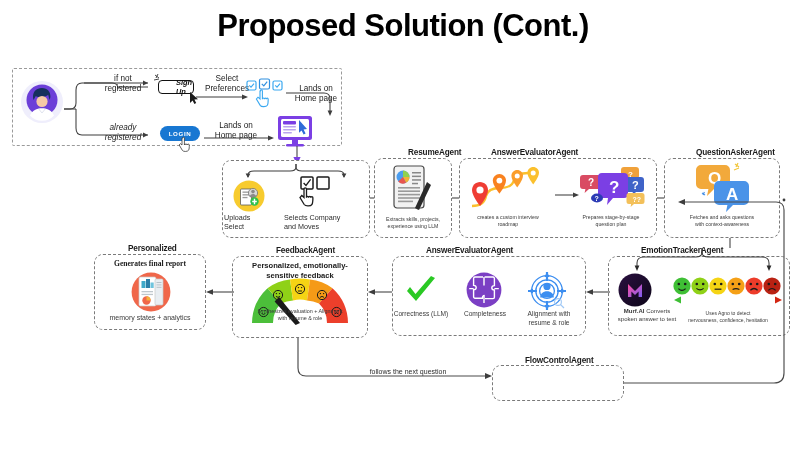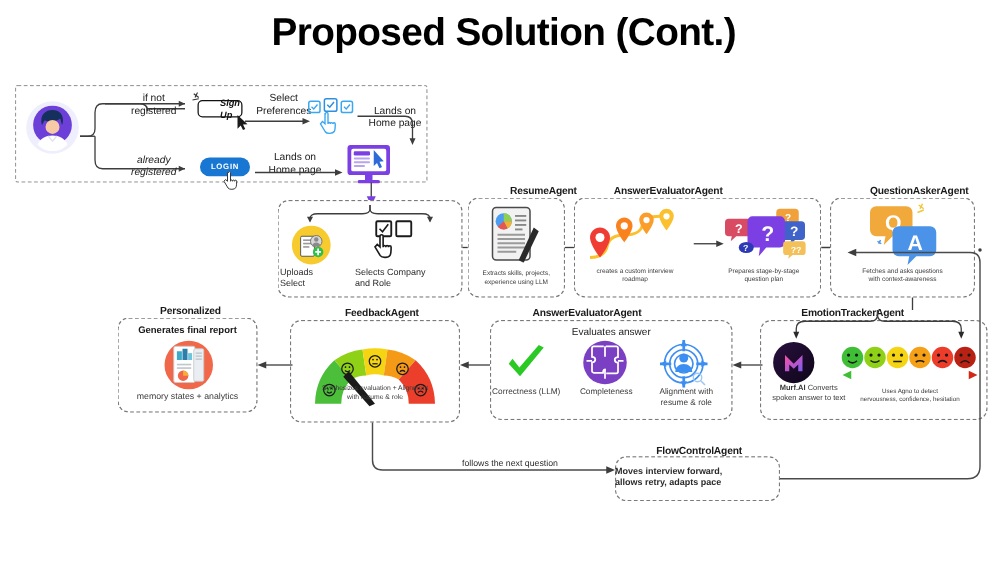--- a/index.html
+++ b/index.html
@@ -245,21 +245,21 @@
   <div class="abs" style="left:296px;top:176px;">
     <svg width="40" height="36" viewBox="0 0 40 36">
       <rect x="5" y="1" width="12" height="12" rx="1" fill="#fff" stroke="#1b1b1b" stroke-width="1.5"></rect>
       <path d="M7.6 7 L10 9.4 L14.6 3.4" stroke="#1b1b1b" stroke-width="1.3" fill="none"></path>
       <rect x="21" y="1" width="12" height="12" rx="1" fill="#fff" stroke="#1b1b1b" stroke-width="1.5"></rect>
       <path d="M8 13 v8.5 l-2.2-2-1.8 2 4.2 7c1.4 2 6.6 1.8 7.8-.2.9-1.5.9-4.4.9-6.6 0-1.5-2.1-1.5-2.1 0 0-1.7-2.2-1.7-2.2 0 0-1.8-2.1-1.8-2.1 0v-8.7c0-1.6-2.5-1.6-2.5 0z" fill="#ffffff" stroke="#1b1b1b" stroke-width="1.3"></path>
     </svg>
   </div>
   <div class="abs cap" style="left:284px;top:213px;width:76px;">
     <div>Selects Company</div>
-    <div>and Role</div>
+    <div>and Moves</div>
   </div>
 
   <div class="abs" style="left:370px;top:194px;">
     <svg width="28" height="8" viewBox="0 0 28 8">
       <path class="ln" d="M0 4 H22"></path>
       <polygon points="26,4 20,1.4 20,6.6" fill="#3d3d3d"></polygon>
     </svg>
   </div>
 
   <div class="abs agent-title" style="left:380px;top:148px;">ResumeAgent</div>
@@ -474,21 +474,20 @@
 
   <div class="abs" style="left:586px;top:288px;">
     <svg width="24" height="8" viewBox="0 0 24 8">
       <path class="ln" d="M24 4 H6"></path>
       <polygon points="0,4 7,1.2 7,6.8" fill="#3d3d3d"></polygon>
     </svg>
   </div>
 
   <div class="abs agent-title" style="left:398px;top:246px;">AnswerEvaluatorAgent</div>
   <div class="abs agent-box" style="left:392px;top:256px;width:194px;height:80px;"></div>
-  <div class="abs cap-md" style="left:392px;top:261px;width:194px;">Evaluates answer</div>
 
   <div class="abs" style="left:404px;top:276px;">
     <svg width="34" height="30" viewBox="0 0 34 30">
       <path d="M3 15 L12 25 L31 2 L27 0 L11.5 18 L6 11z" fill="#2ac924"></path>
     </svg>
   </div>
   <div class="abs cap-sm" style="left:390px;top:310px;width:62px;font-size:6.6px;">Correctness (LLM)</div>
 
   <div class="abs" style="left:466px;top:272px;">
     <svg width="36" height="36" viewBox="0 0 36 36">
@@ -524,20 +523,24 @@
 
   <div class="abs" style="left:368px;top:288px;">
     <svg width="24" height="8" viewBox="0 0 24 8">
       <path class="ln" d="M24 4 H6"></path>
       <polygon points="0,4 7,1.2 7,6.8" fill="#3d3d3d"></polygon>
     </svg>
   </div>
 
   <div class="abs agent-title" style="left:248px;top:246px;">FeedbackAgent</div>
   <div class="abs agent-box" style="left:232px;top:256px;width:136px;height:82px;"></div>
+  <div class="abs cap-md" style="left:232px;top:261px;width:136px;font-weight:bold;font-size:7.6px;">
+    <div>Personalized, emotionally-</div>
+    <div>sensitive feedback</div>
+  </div>
 
   <div class="abs" style="left:248px;top:279px;">
     <svg width="104" height="48" viewBox="0 0 104 48">
       <path d="M4 44 A48 48 0 0 1 19.5 9.2 L33 24.6 A27 27 0 0 0 25 44z" fill="#4cbf3a"></path>
       <path d="M19.5 9.2 A48 48 0 0 1 42 .6 L45 21.4 A27 27 0 0 0 33 24.6z" fill="#8fd117"></path>
       <path d="M42 .6 A48 48 0 0 1 62 .6 L59 21.4 A27 27 0 0 0 45 21.4z" fill="#f5d414"></path>
       <path d="M62 .6 A48 48 0 0 1 84.5 9.2 L71 24.6 A27 27 0 0 0 59 21.4z" fill="#f59a17"></path>
       <path d="M84.5 9.2 A48 48 0 0 1 100 44 L79 44 A27 27 0 0 0 71 24.6z" fill="#ec3f2b"></path>
       <g stroke="#1a1a1a" stroke-width="1" fill="none">
         <circle cx="15.5" cy="33" r="4.6" fill="#4cbf3a"></circle>
@@ -571,21 +574,21 @@
 
   <div class="abs" style="left:206px;top:288px;">
     <svg width="28" height="8" viewBox="0 0 28 8">
       <path class="ln" d="M28 4 H6"></path>
       <polygon points="0,4 7,1.2 7,6.8" fill="#3d3d3d"></polygon>
     </svg>
   </div>
 
   <div class="abs agent-title" style="left:100px;top:244px;">Personalized</div>
   <div class="abs agent-box" style="left:94px;top:254px;width:112px;height:76px;border-style:dashed;"></div>
-  <div class="abs cap-md" style="left:94px;top:259px;width:112px;font-weight:bold;font-size:7.6px;">Generates final report</div>
+  <div class="abs cap-md" style="left:94px;top:259px;width:112px;font-weight:bold;font-size:7.6px;font-family:Liberation Serif, serif;">Generates final report</div>
 
   <div class="abs" style="left:131px;top:272px;">
     <svg width="40" height="40" viewBox="0 0 40 40">
       <circle cx="20" cy="20" r="19.4" fill="#f0674a"></circle>
       <rect x="8" y="5" width="17" height="29" rx="1.5" fill="#ffffff" stroke="#c8c8c8" stroke-width=".7"></rect>
       <rect x="24" y="7" width="8" height="26" rx="1.2" fill="#e9eef2" stroke="#c8c8c8" stroke-width=".7"></rect>
       <rect x="10.5" y="9" width="4" height="7" fill="#3fa9c9"></rect>
       <rect x="15" y="7" width="4" height="9" fill="#2b7fa8"></rect>
       <rect x="19.5" y="10.5" width="3.2" height="5.5" fill="#6fc4dd"></rect>
       <rect x="10.5" y="19" width="11.5" height="1.3" fill="#bfc7cc"></rect>
@@ -602,24 +605,20 @@
   <div class="abs" style="left:296px;top:338px;">
     <svg width="200" height="46" viewBox="0 0 200 46">
       <path class="ln2" d="M2 0 V30 Q2 38 10 38 H190"></path>
       <polygon points="196,38 189,35 189,41" fill="#3d3d3d"></polygon>
     </svg>
   </div>
   <div class="abs" style="left:338px;top:368px;width:140px;font-size:7px;color:#2b2b2b;text-align:center;background:#fff;">follows the next question</div>
 
   <div class="abs agent-title" style="left:497px;top:356px;">FlowControlAgent</div>
   <div class="abs agent-box" style="left:492px;top:365px;width:132px;height:36px;"></div>
-  <div class="abs cap" style="left:492px;top:372px;width:132px;font-weight:bold;font-size:7.2px;">
-    <div>Moves interview forward,</div>
-    <div>allows retry, adapts pace</div>
-  </div>
 
   <div class="abs" style="left:624px;top:200px;">
     <svg width="170" height="192" viewBox="0 0 170 192">
       <path class="ln2" d="M0 183 H150 Q160 183 160 173 V10 Q160 2 152 2 H60"></path>
       <polygon points="54,2 61,-1 61,5" fill="#3d3d3d"></polygon>
     </svg>
   </div>
 
   <div class="abs" style="left:780px;top:196px;">
     <svg width="8" height="8" viewBox="0 0 8 8">

